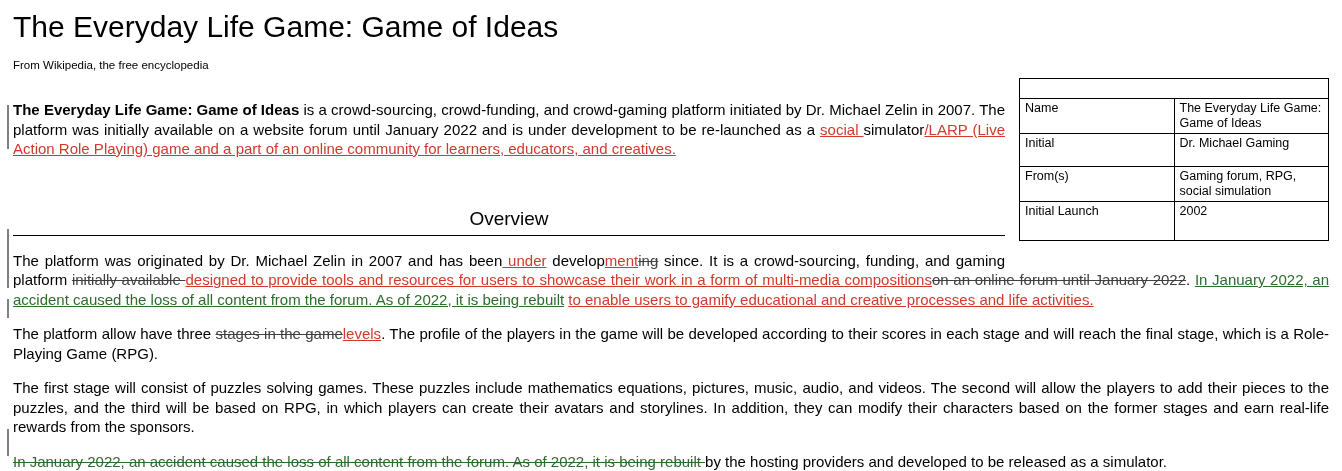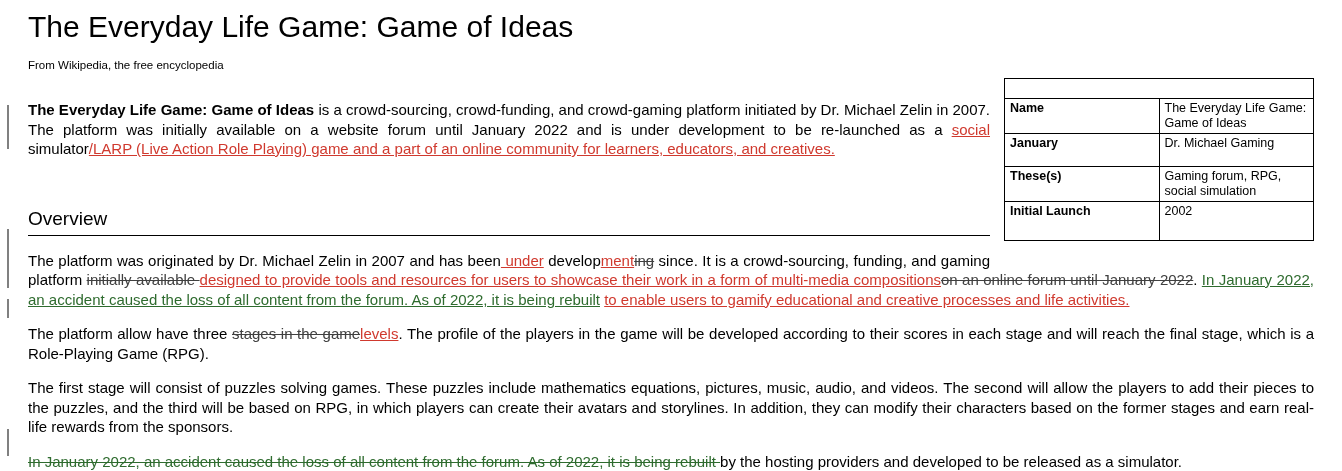--- a/index.html
+++ b/index.html
@@ -1,46 +1,46 @@
 <!DOCTYPE html>
 <html><head>
 <meta charset="utf-8">
 <style>
   html,body{margin:0;padding:0}
   body{
     width:1342px;height:471px;position:relative;overflow:hidden;
     background:#ffffff;color:#000;
     font-family:"Liberation Sans",sans-serif;
   }
-  .content{padding:0 28px}
+  .content{padding:0 13px}
   .page-title{
     font-size:30px;font-weight:normal;line-height:38px;margin:8px 0 0 0;
   }
   .subtitle{font-size:11.5px;line-height:14px;margin-top:12px}
   table.infobox{
     float:right;width:310px;border-collapse:collapse;
     margin:6px 0 12px 14px;font-size:12.5px;line-height:15px;color:#000;
     table-layout:fixed;
   }
   table.infobox td{border:1px solid #000;padding:2px 5px;vertical-align:top}
-  table.infobox td.lbl{font-weight:bold;width:112px}
+  table.infobox td.lbl{font-weight:normal;width:112px}
   tr.r-empty{height:20px}
   tr.r-name{height:29px}
   tr.r-producer{height:33px}
   tr.r-genre{height:32px}
   tr.r-launch{height:39px}
   p.bodytext{
     font-size:15px;line-height:19.5px;text-align:justify;
     margin:15px 0;
   }
   p.lead{margin-top:28px}
   h2.section{
     font-size:19px;font-weight:normal;line-height:24px;
     border-bottom:1px solid #000;padding-bottom:4px;
-    margin:48px 0 14px 0;overflow:hidden;
+    margin:48px 0 14px 0;overflow:hidden;text-align:center;
   }
   
   .run-n{}
   .run-b{font-weight:bold}
   .run-ri{color:#d0392e;text-decoration:underline}
   .run-rd{color:#404040;text-decoration:line-through}
   .run-gi{color:#2e6b2e;text-decoration:underline}
   .run-gd{color:#2e6b2e;text-decoration:line-through}
   
   .change-bar{
@@ -67,25 +67,25 @@
   <table class="infobox">
     <tbody>
       <tr class="r-empty">
         <td colspan="2"></td>
       </tr>
       <tr class="r-name">
         <td class="lbl">Name</td>
         <td>The Everyday Life Game: Game of Ideas</td>
       </tr>
       <tr class="r-producer">
-        <td class="lbl">January</td>
+        <td class="lbl">Initial</td>
         <td>Dr. Michael Gaming</td>
       </tr>
       <tr class="r-genre">
-        <td class="lbl">These(s)</td>
+        <td class="lbl">From(s)</td>
         <td>Gaming forum, RPG, social simulation</td>
       </tr>
       <tr class="r-launch">
         <td class="lbl">Initial Launch</td>
         <td>2002</td>
       </tr>
     </tbody>
   </table>
 
   <p class="bodytext lead"><span class="run-b">The Everyday Life Game: Game of Ideas</span><span class="run-n"> is a crowd-sourcing, crowd-funding, and crowd-gaming platform initiated by Dr. Michael Zelin in 2007. The platform was initially available on a website forum until January 2022 and is under development to be re-launched as a </span><span class="run-ri">social </span><span class="run-n">simulator</span><span class="run-ri">/LARP (Live Action Role Playing) game and a part of an online community for learners, educators, and creatives.</span></p>

